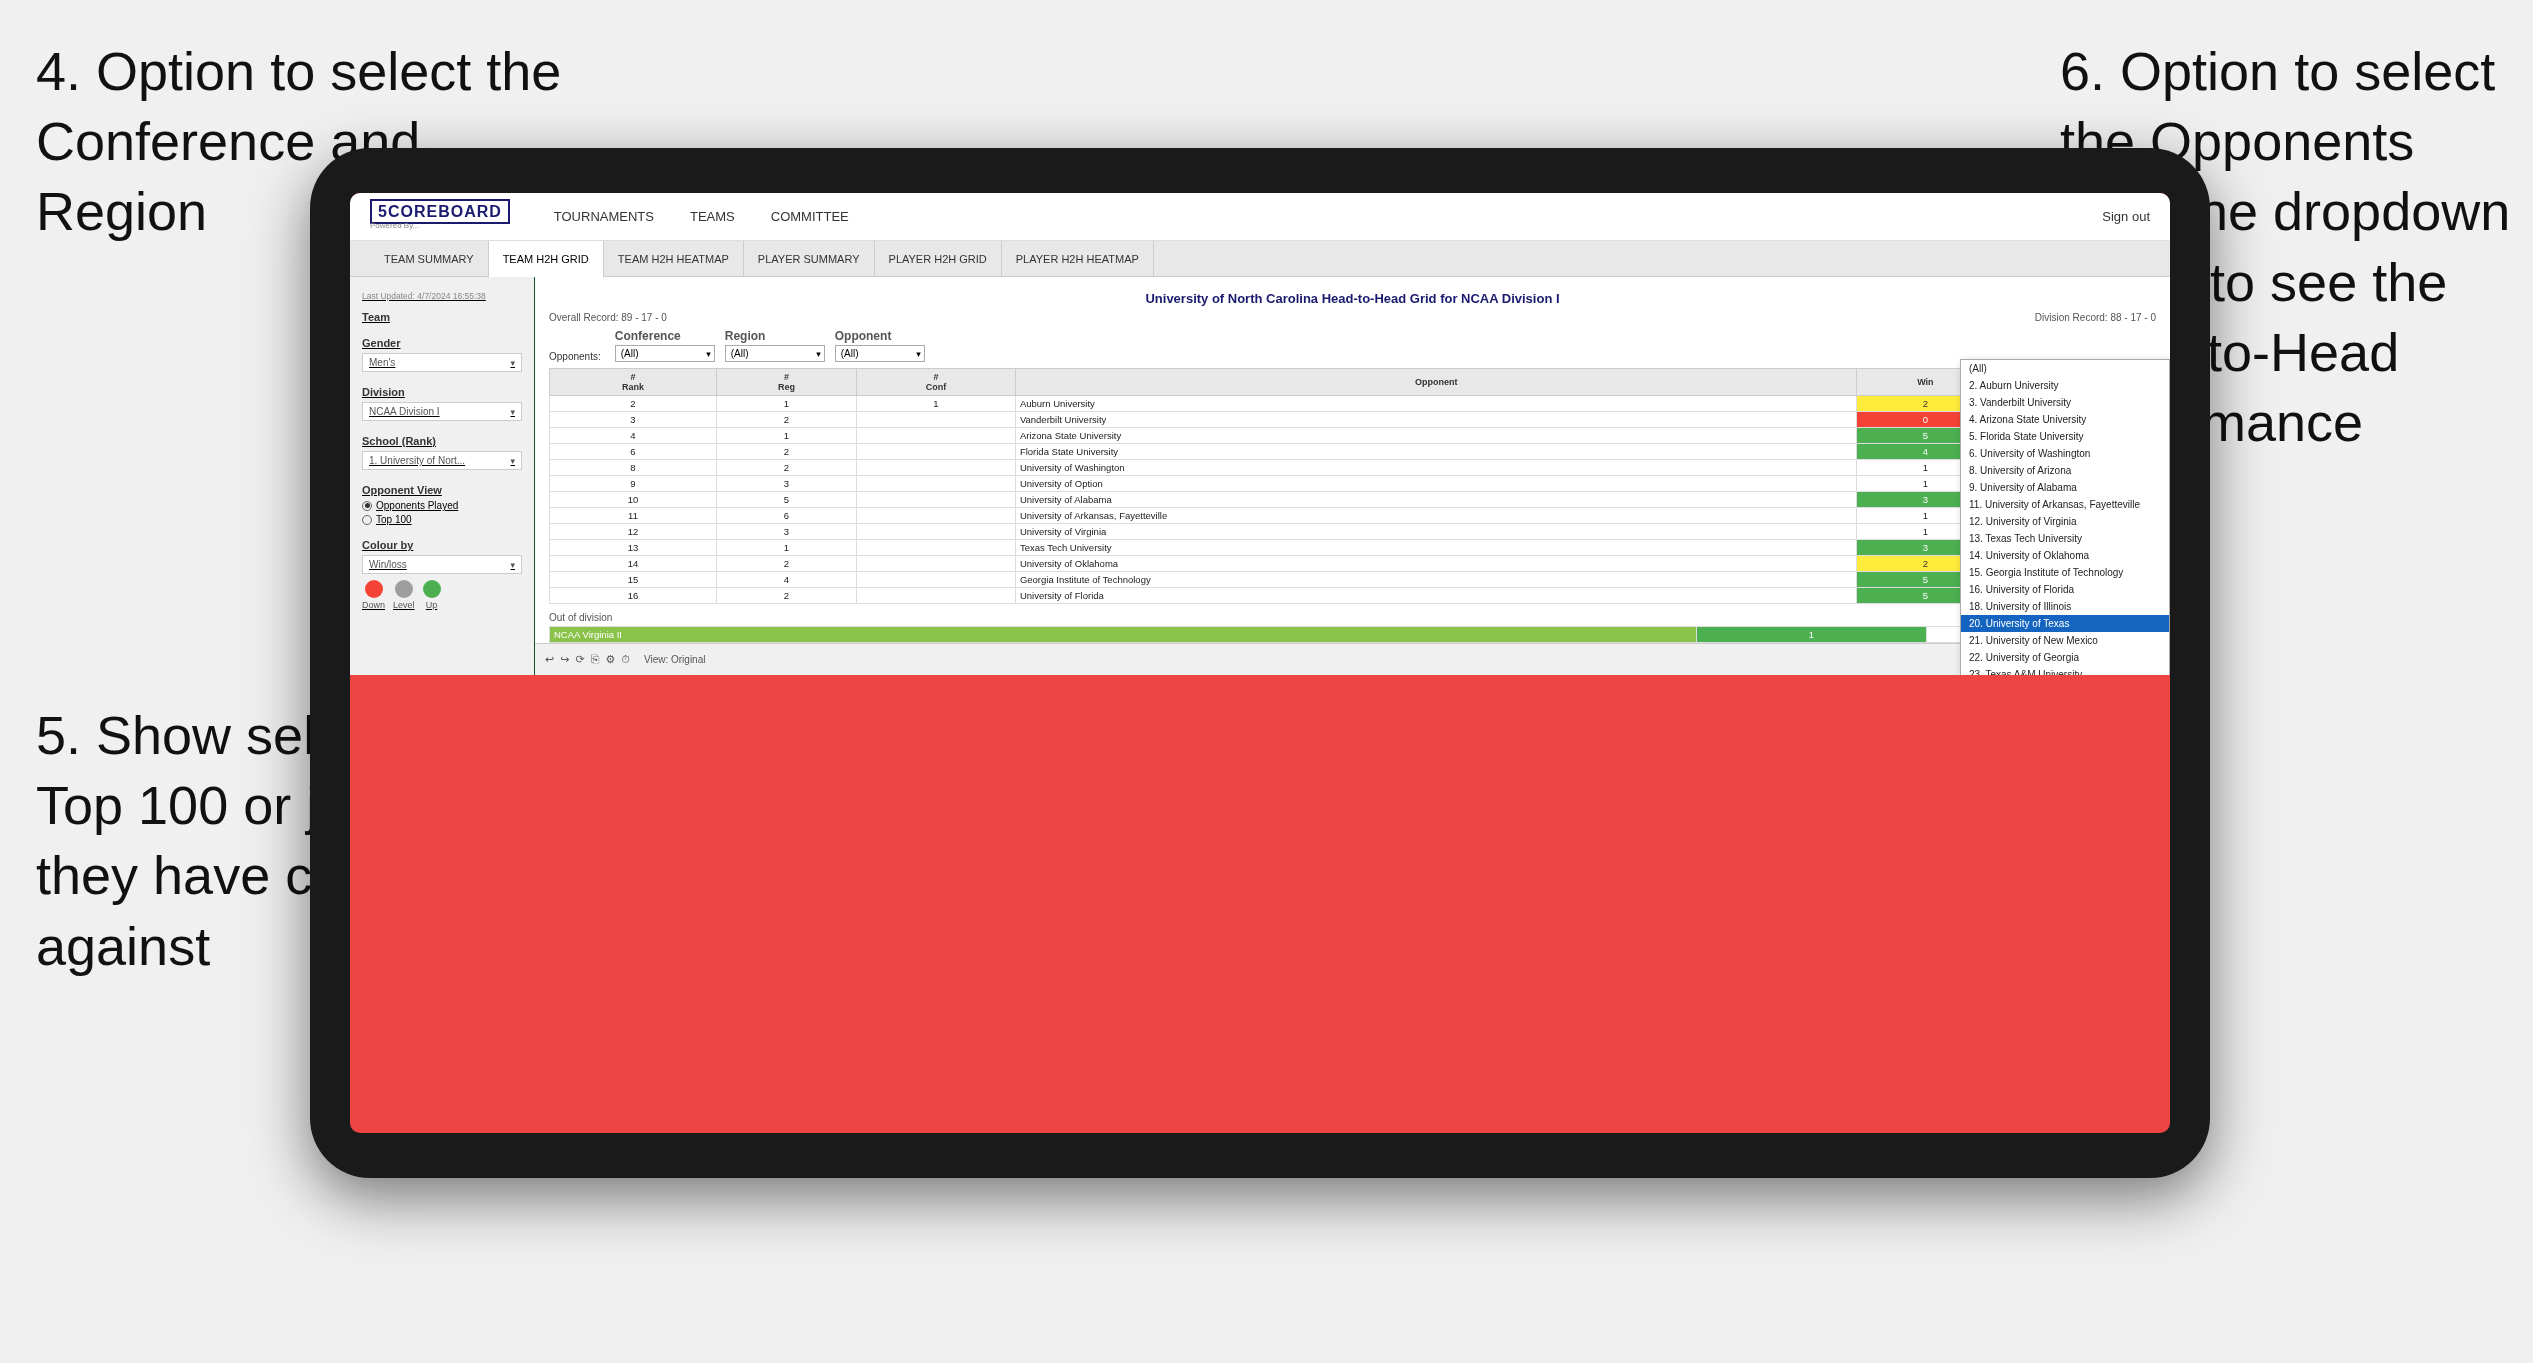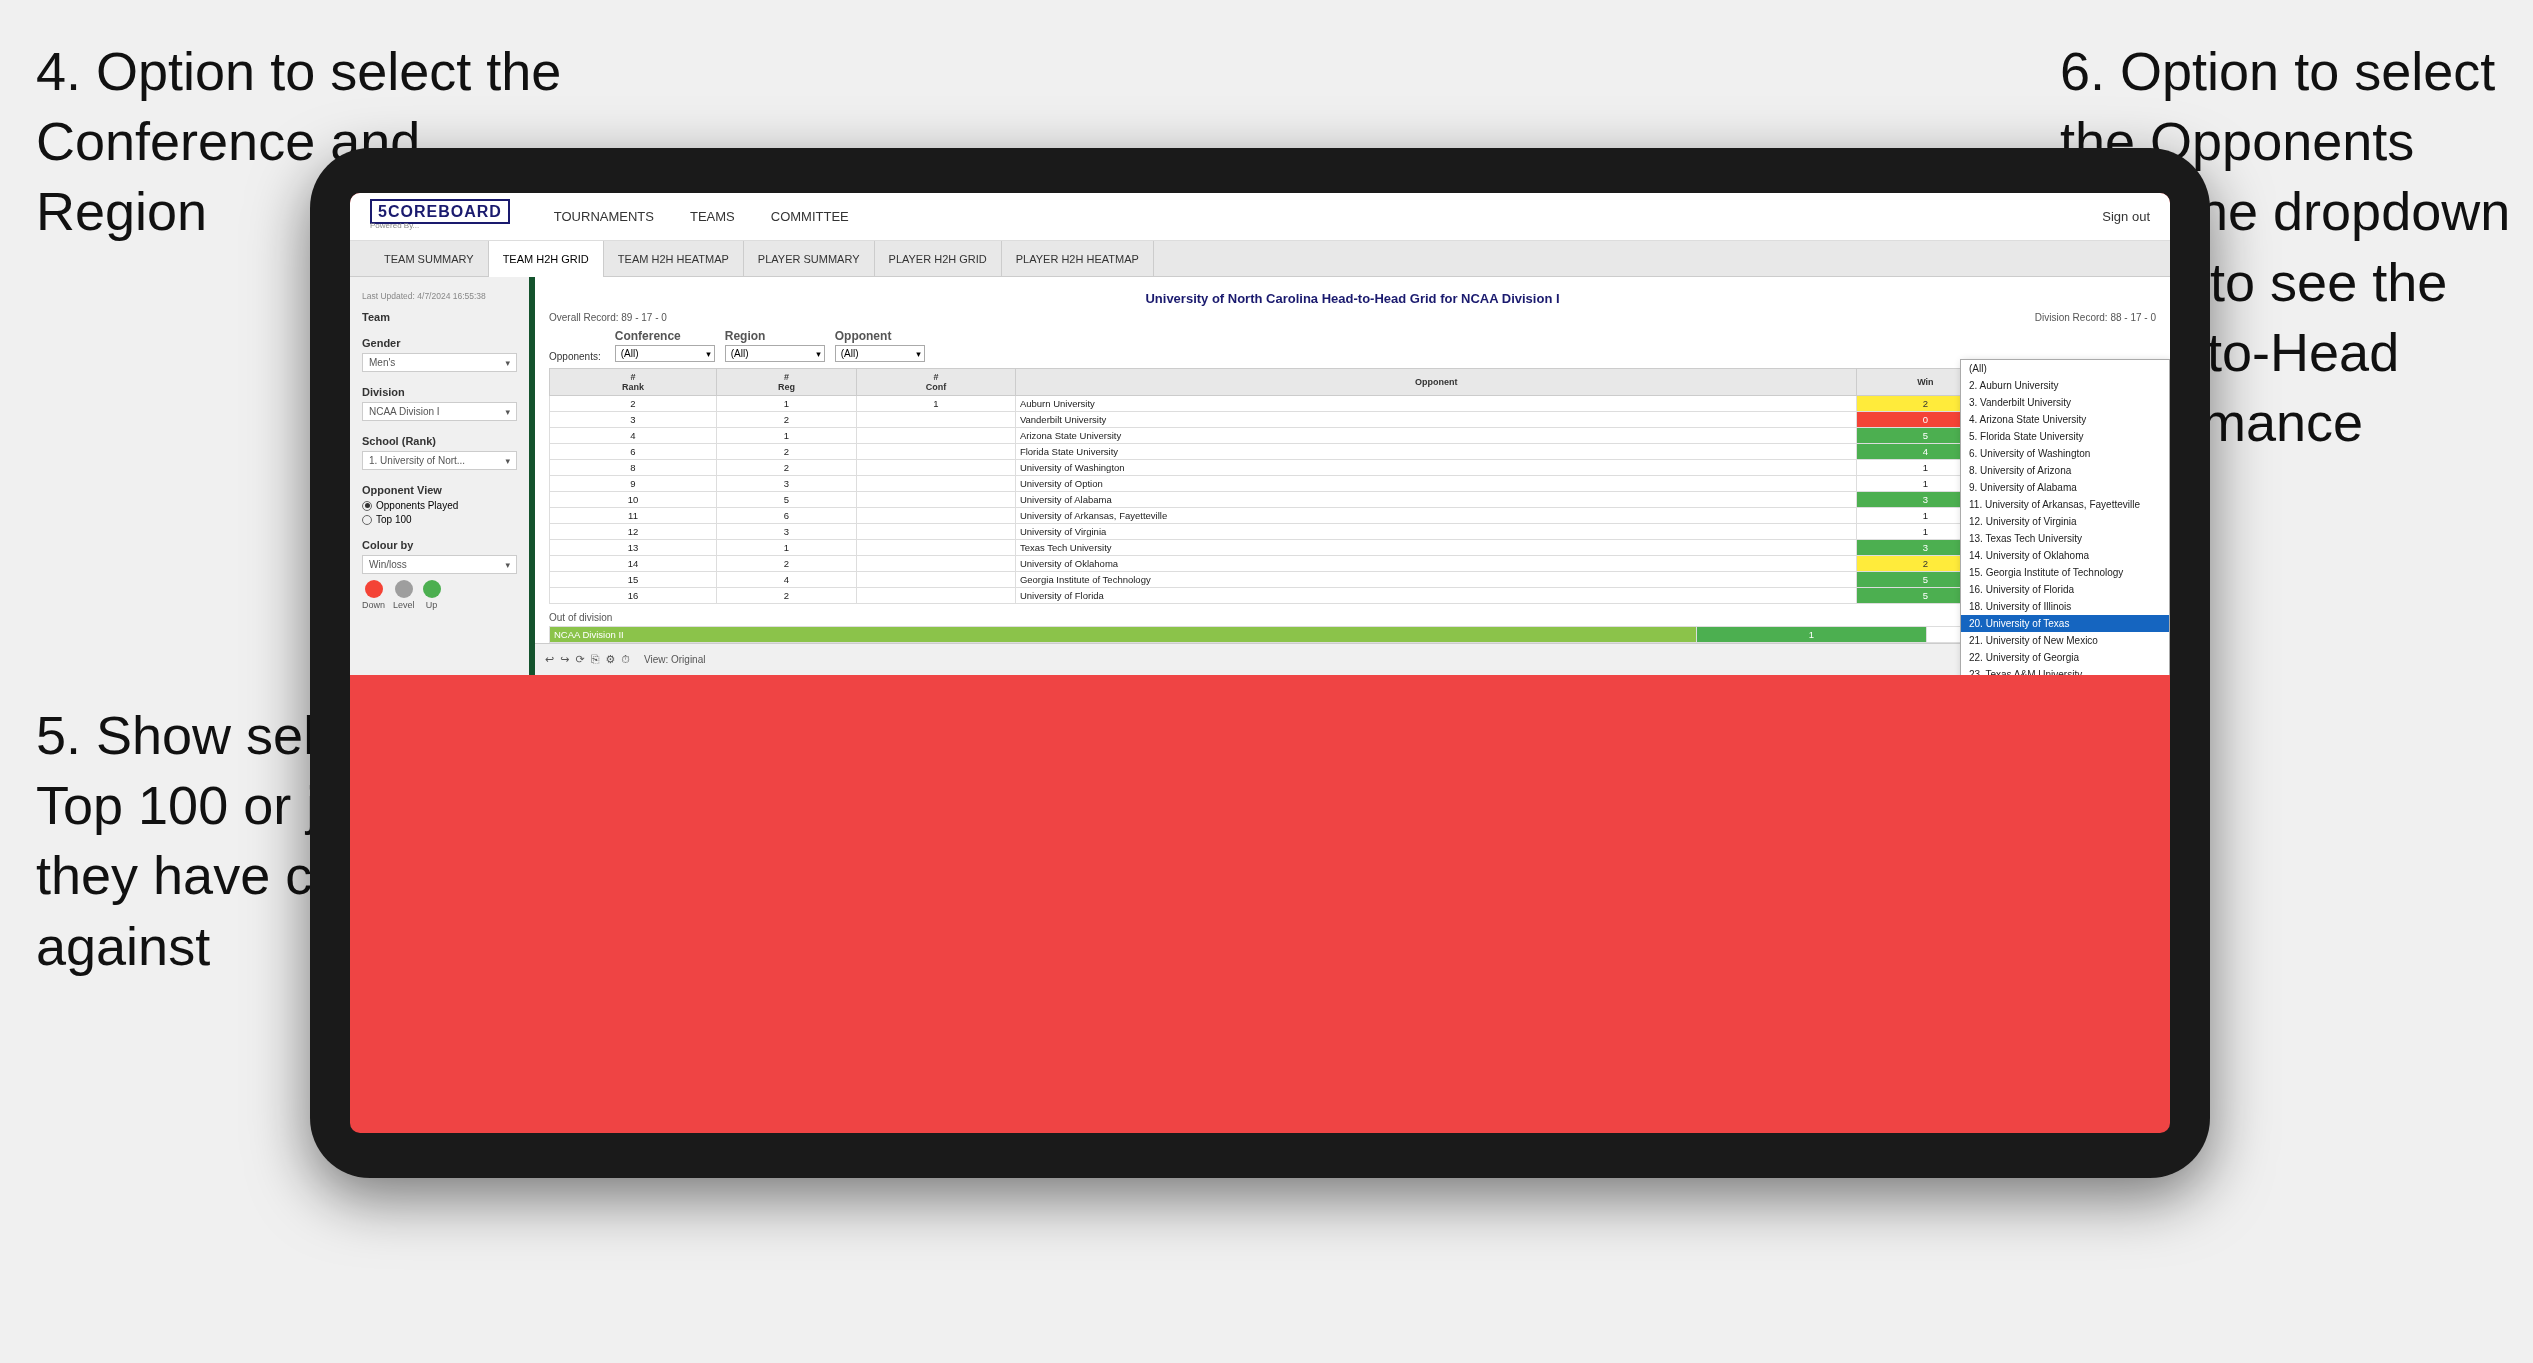--- a/index.html
+++ b/index.html
@@ -112,24 +112,25 @@
 
     .sub-nav-item.active {
       background: #fff;
       color: #000;
     }
 
     
     .sidebar {
       width: 185px;
       background: #f0f0f0;
-      border-right: 6px solid #14532d;
+      border-right: 1px solid #14532d;
       padding: 14px 12px;
       font-size: 11px;
       flex-shrink: 0;
+      text-decoration: underline;
     }
 
     .sidebar-section {
       margin-bottom: 14px;
     }
 
     .sidebar-label {
       font-weight: 700;
       font-size: 11px;
       color: #333;
@@ -668,21 +669,21 @@
       <td class="num-cell" style="background:#fff; color:#222;">1</td>
     </tr>
               </tbody>
           </table>
 
           <div class="out-of-division">
             <div class="out-label">Out of division</div>
             <table class="out-table">
               <tbody>
                 <tr>
-                  <td style="background:#8bc34a; color:#fff; font-size:9.5px; padding:2px 4px; width:200px;">NCAA Division II</td>
+                  <td style="background:#8bc34a; color:#fff; font-size:9.5px; padding:2px 4px; width:200px;">NCAA Virginia II</td>
                   <td style="background:#4caf50; color:#fff; text-align:center; font-size:9.5px; padding:2px 4px; width:40px;">1</td>
                   <td style="background:#fff; text-align:center; font-size:9.5px; padding:2px 4px; width:40px;">0</td>
                 </tr>
               </tbody>
             </table>
           </div>
 
         </div>
 
         <div class="bottom-toolbar">

